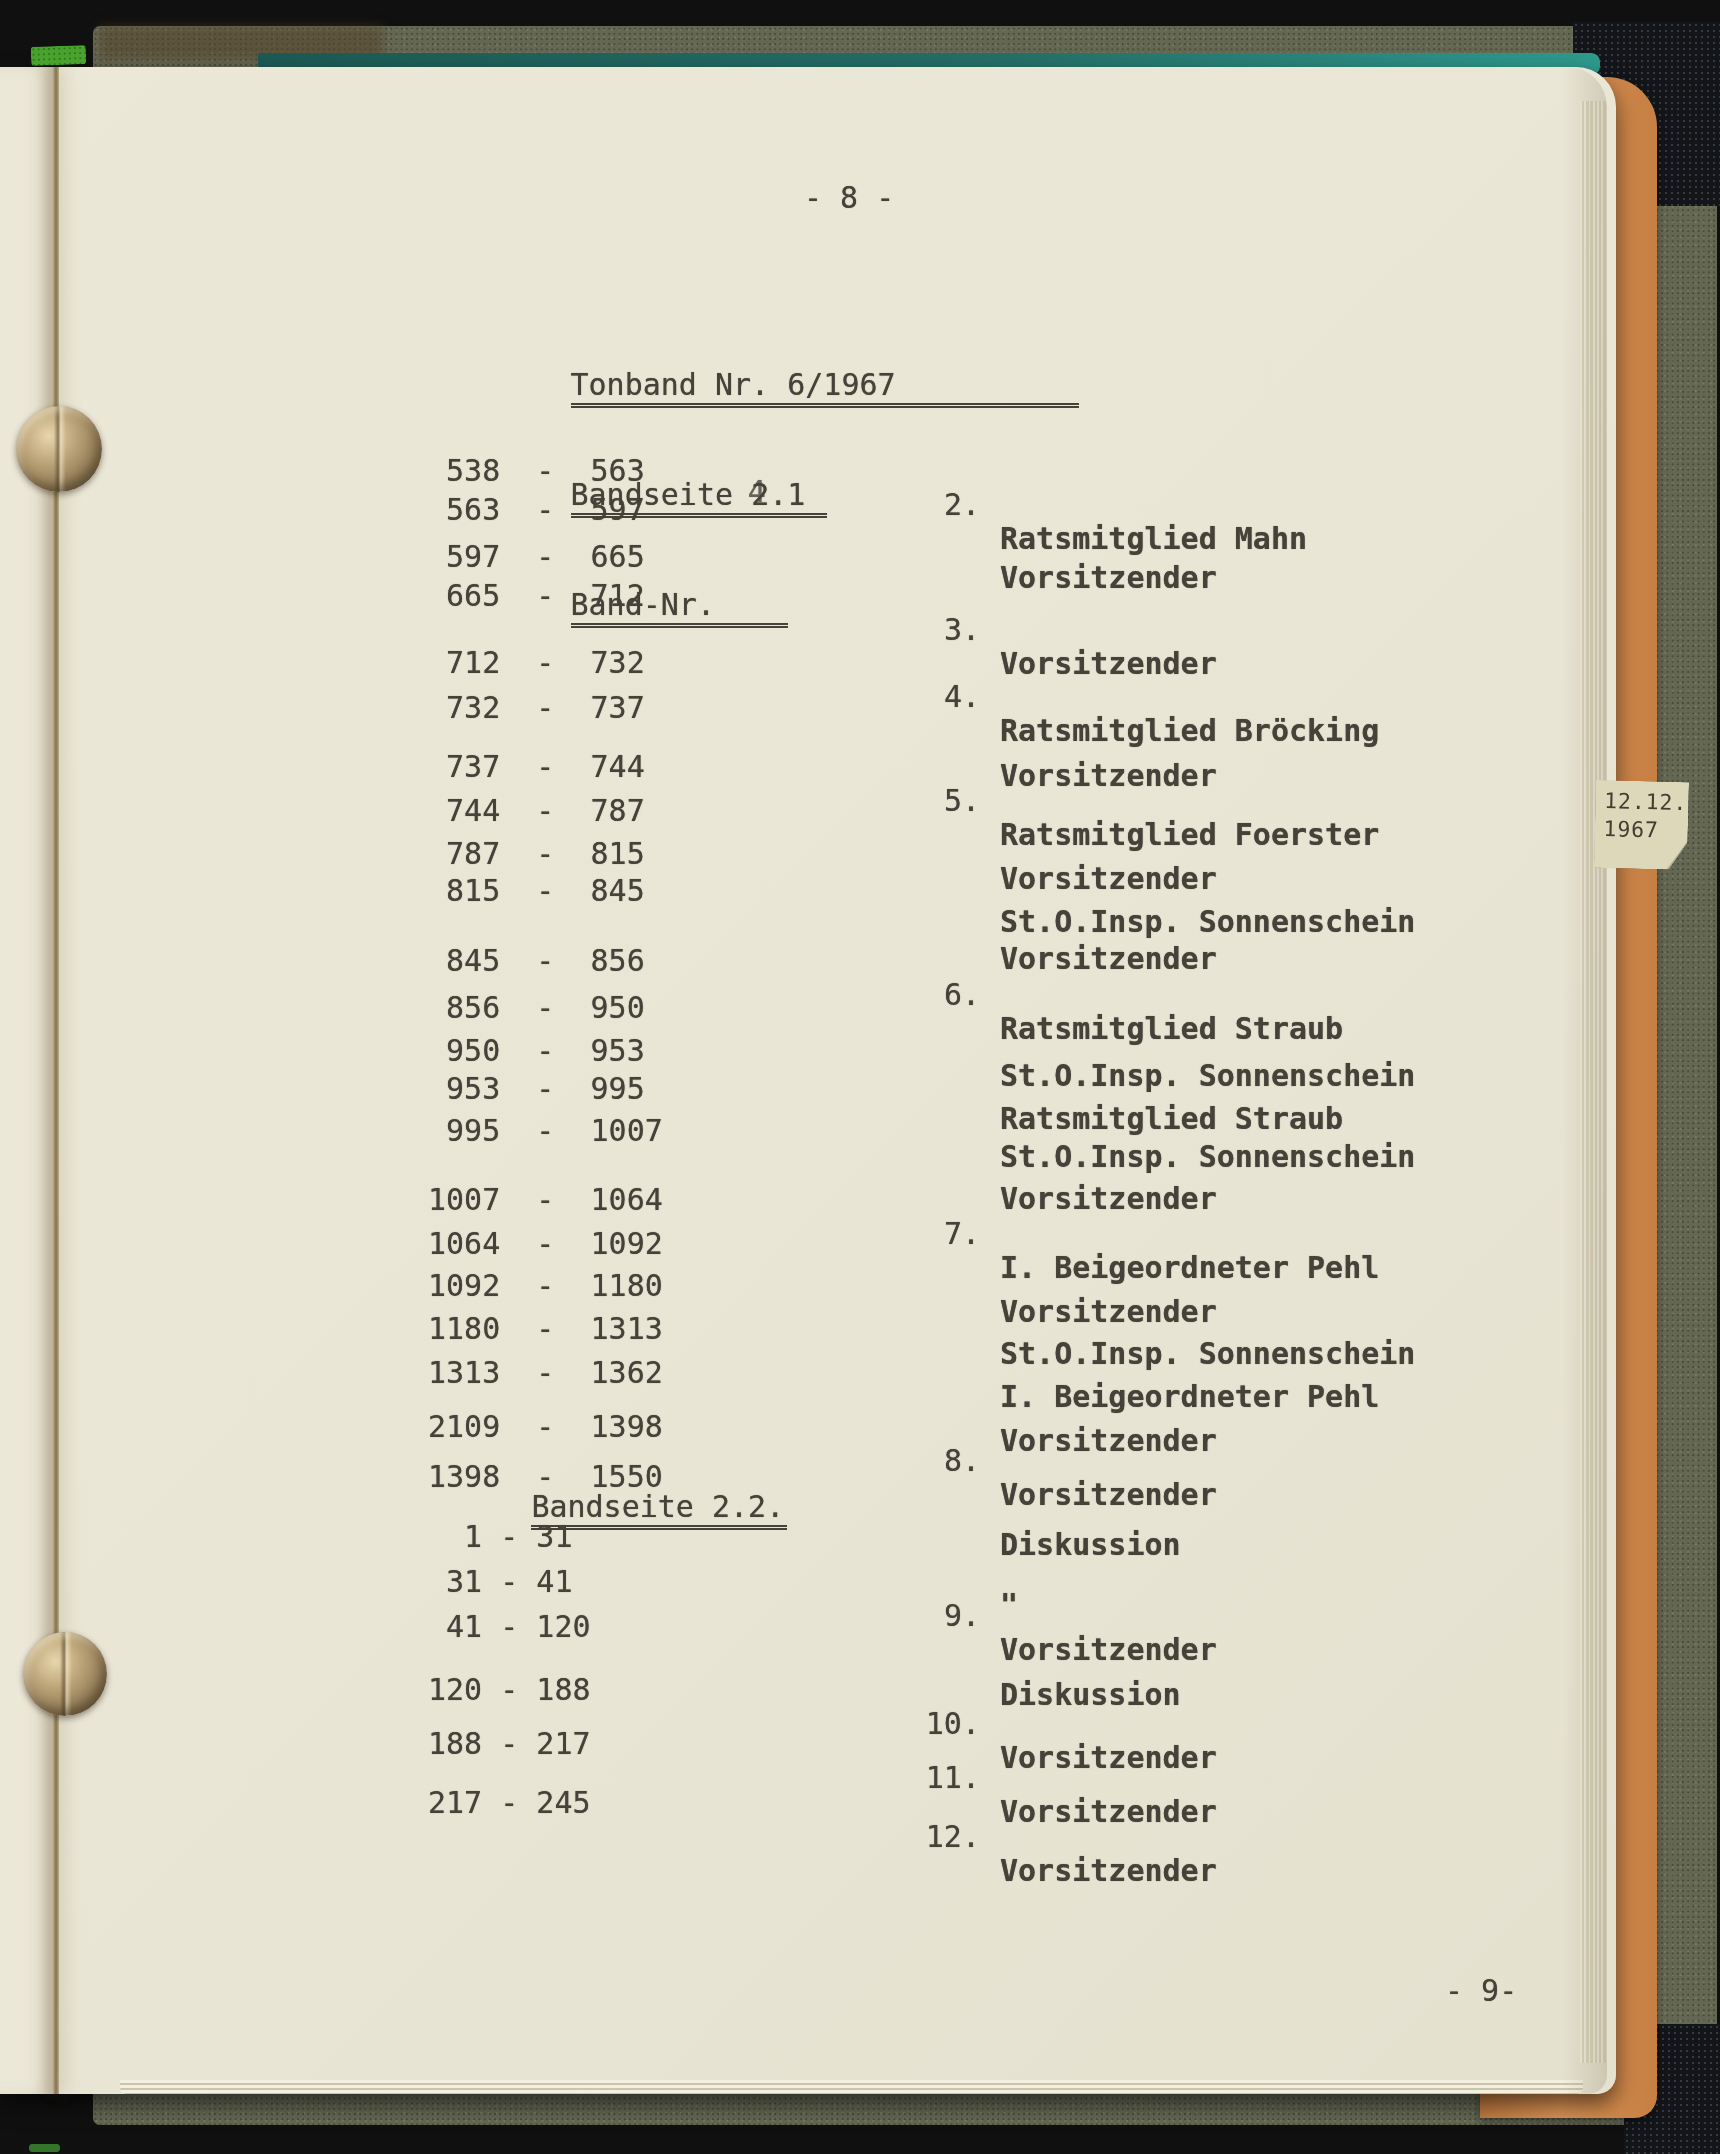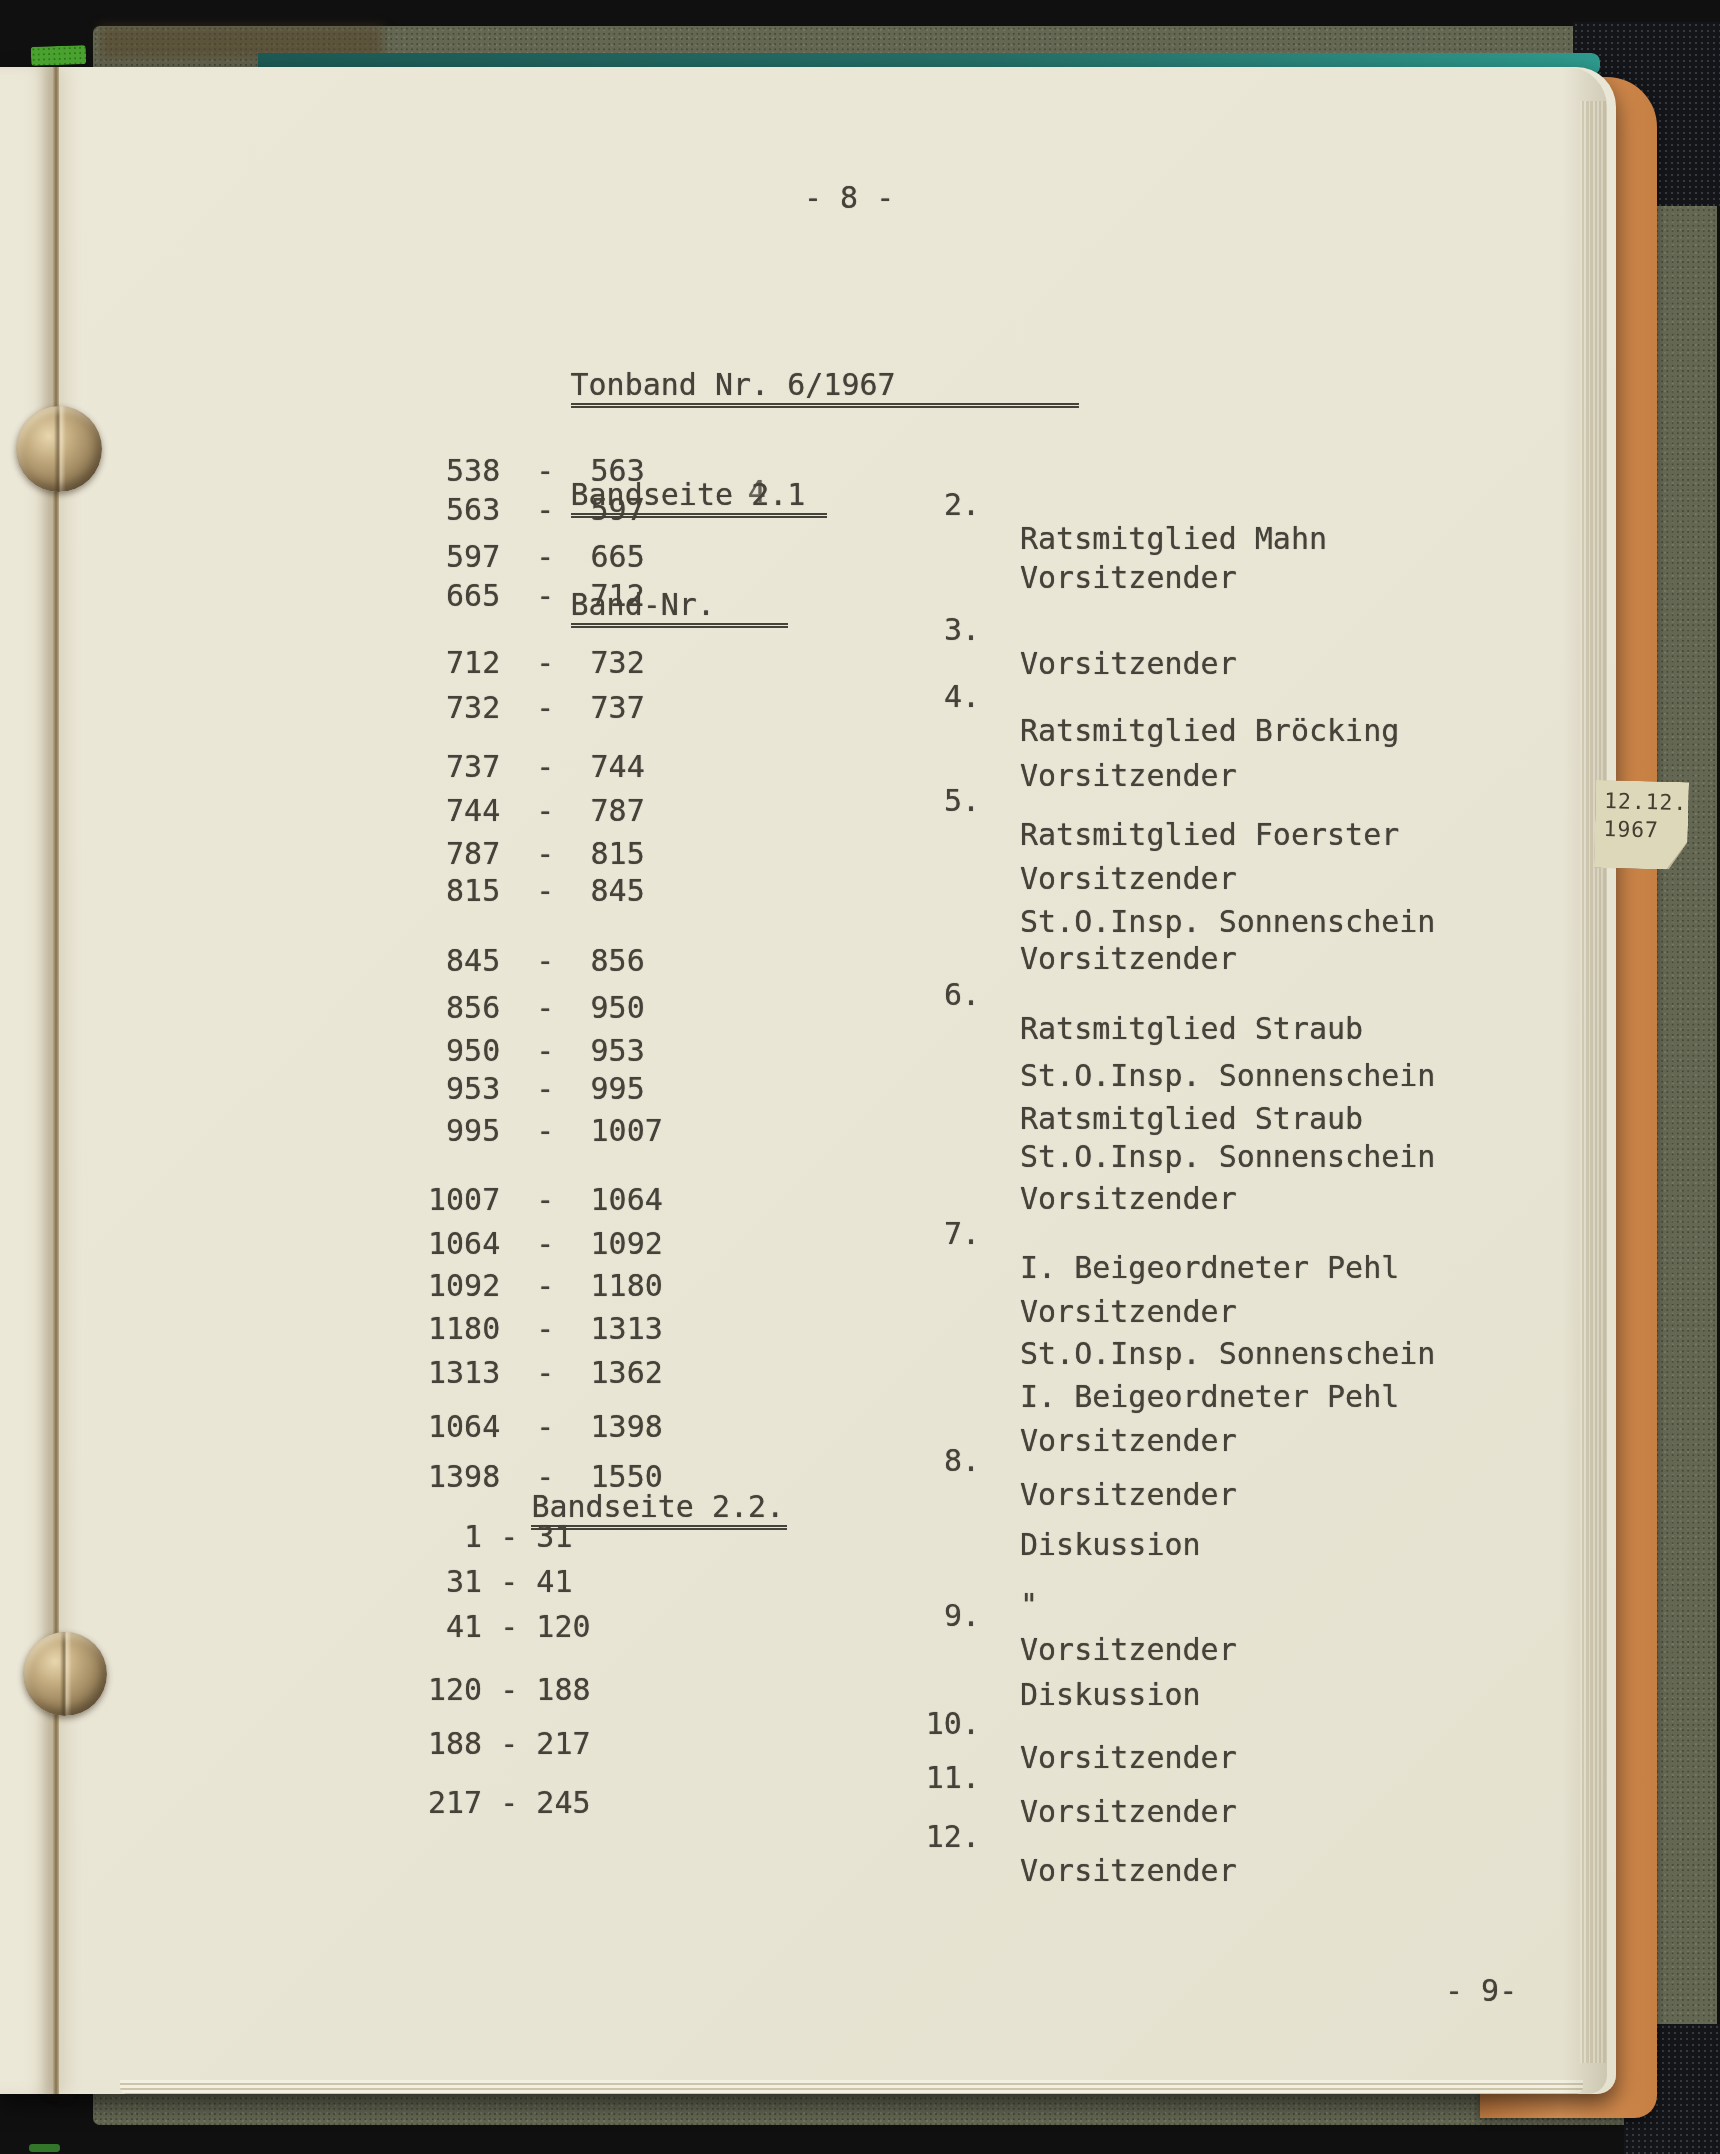--- a/index.html
+++ b/index.html
@@ -53,21 +53,21 @@
   .pagenum-bottom{position:absolute;left:1445px;top:1907px;}
   .title-block{position:absolute;left:426px;top:199px;}
   .h-line{height:42px;}
   .u2{display:inline-block;border-bottom:5.2px double var(--ink,#45423a);padding-bottom:1px;}
   .w1{min-width:508px;} .w2{min-width:256px;} .w3{min-width:217px;}
   .overstrike{position:relative;display:inline-block;}
   .overstrike .under{position:absolute;left:-3.4px;top:-2.6px;opacity:.8;}
   .row{position:absolute;left:428px;width:1153px;height:36px;}
   .row .c-range{position:absolute;left:0;}
   .row .c-item{position:absolute;left:413px;width:139px;text-align:right;display:inline-block;}
-  .row .c-speaker{position:absolute;left:592px;}
+  .row .c-speaker{position:absolute;left:572px;font-weight:bold;}
   .sec2-head{position:absolute;left:423px;top:1389px;}
   
   .ghost{position:absolute;left:404px;font-size:30px;line-height:34px;white-space:pre;
          color:var(--ghost,#7f9a74);opacity:.36;text-shadow:0 0 1.7px rgba(127,154,116,.5);}
   .ghost.ghost-head{font-weight:bold;letter-spacing:6px;opacity:.32;}
   .ghost.u-ghost{border-bottom:3.4px double currentColor;padding-bottom:1.7px;}
   
   .date-tab{position:absolute;left:1595px;top:781px;width:93px;height:88px;transform:rotate(1.4deg);
         background:var(--tab_paper,#ded8bb);box-shadow:0 2.6px 6px rgba(0,0,0,.4);
         clip-path:polygon(0 0,100% 0,100% 68%,80% 100%,0 100%);
@@ -232,21 +232,21 @@
           <span class="c-range">1180  -  1313</span>
           <span class="c-item"></span>
           <span class="c-speaker">I. Beigeordneter Pehl</span>
         </div>
         <div class="row typed" style="top: 1255px;">
           <span class="c-range">1313  -  1362</span>
           <span class="c-item"></span>
           <span class="c-speaker">Vorsitzender</span>
         </div>
         <div class="row typed" style="top: 1309px;">
-          <span class="c-range">1064  -  1398</span>
+          <span class="c-range">2109  -  1398</span>
           <span class="c-item">8.</span>
           <span class="c-speaker">Vorsitzender</span>
         </div>
         <div class="row typed" style="top: 1359px;">
           <span class="c-range">1398  -  1550</span>
           <span class="c-item"></span>
           <span class="c-speaker">Diskussion</span>
         </div>
       </div>
 

